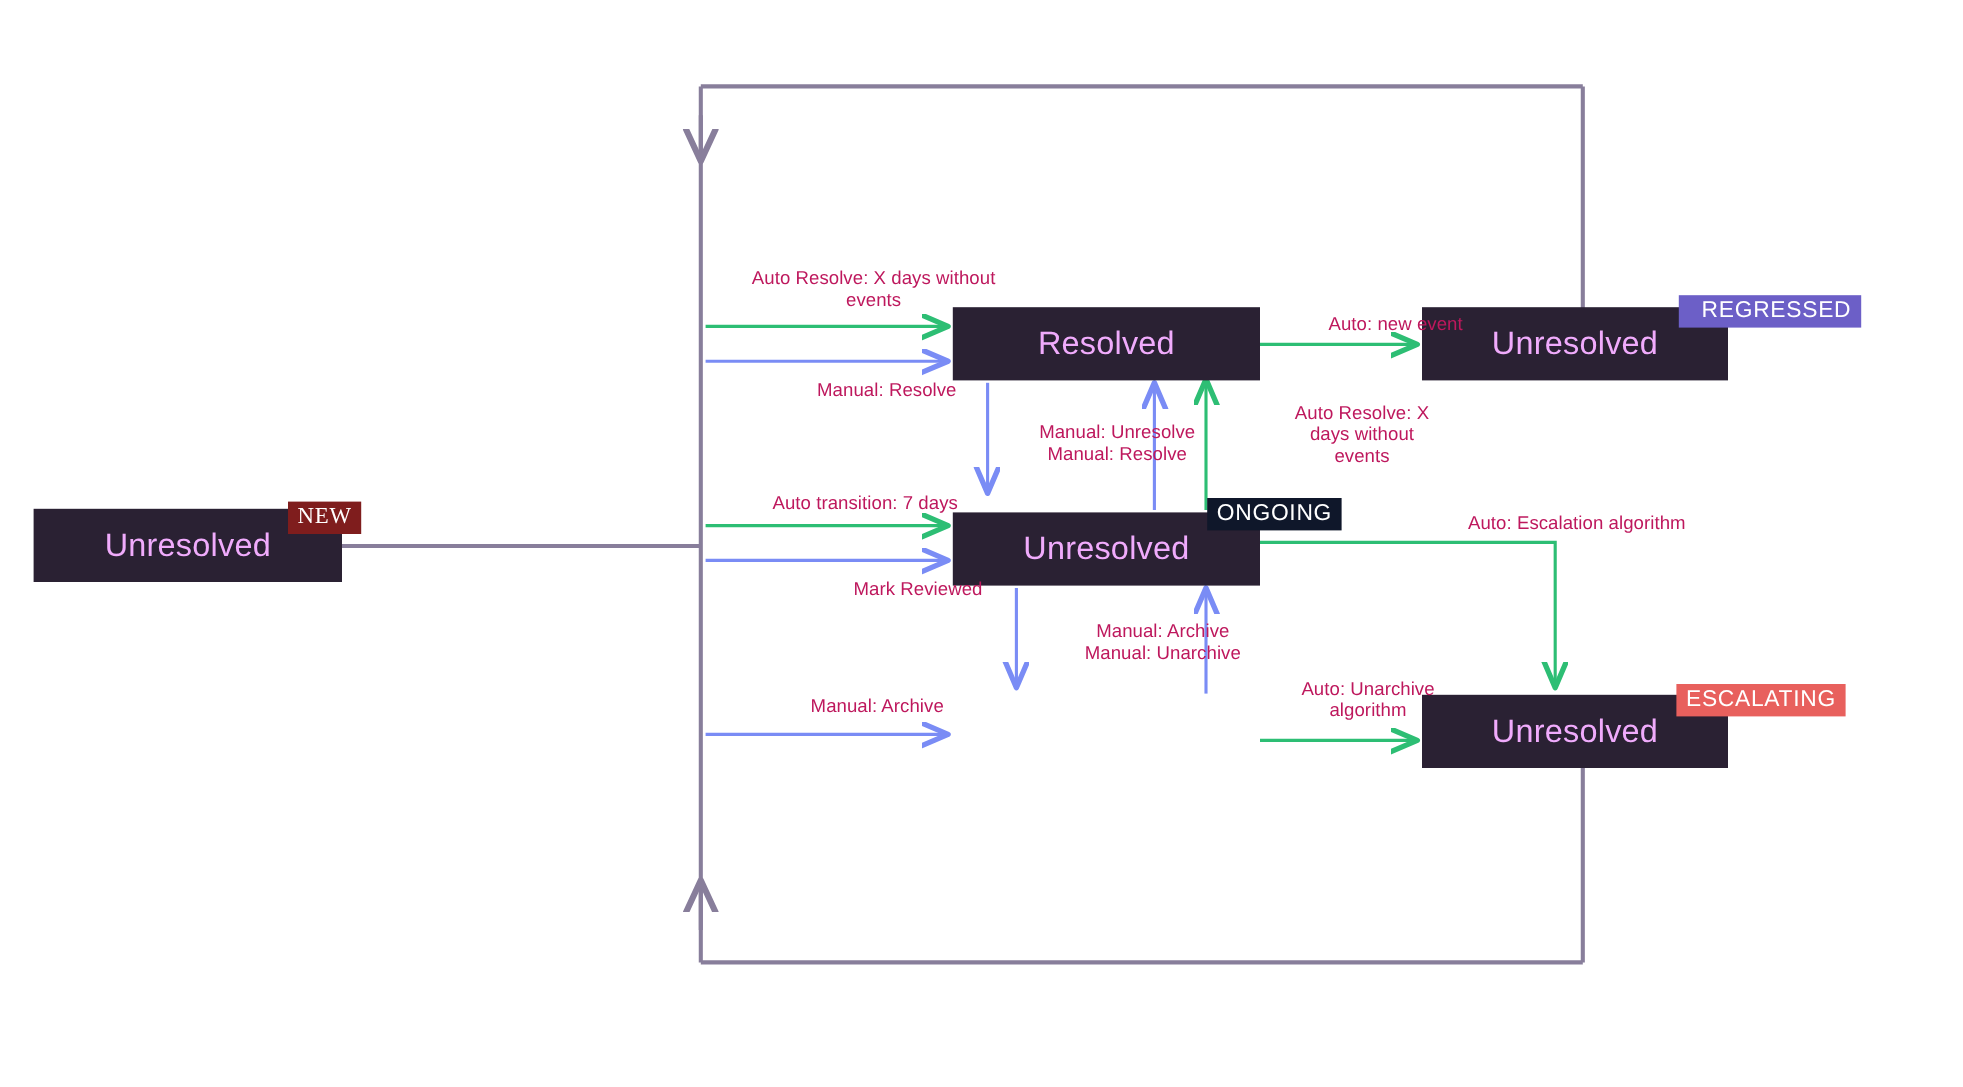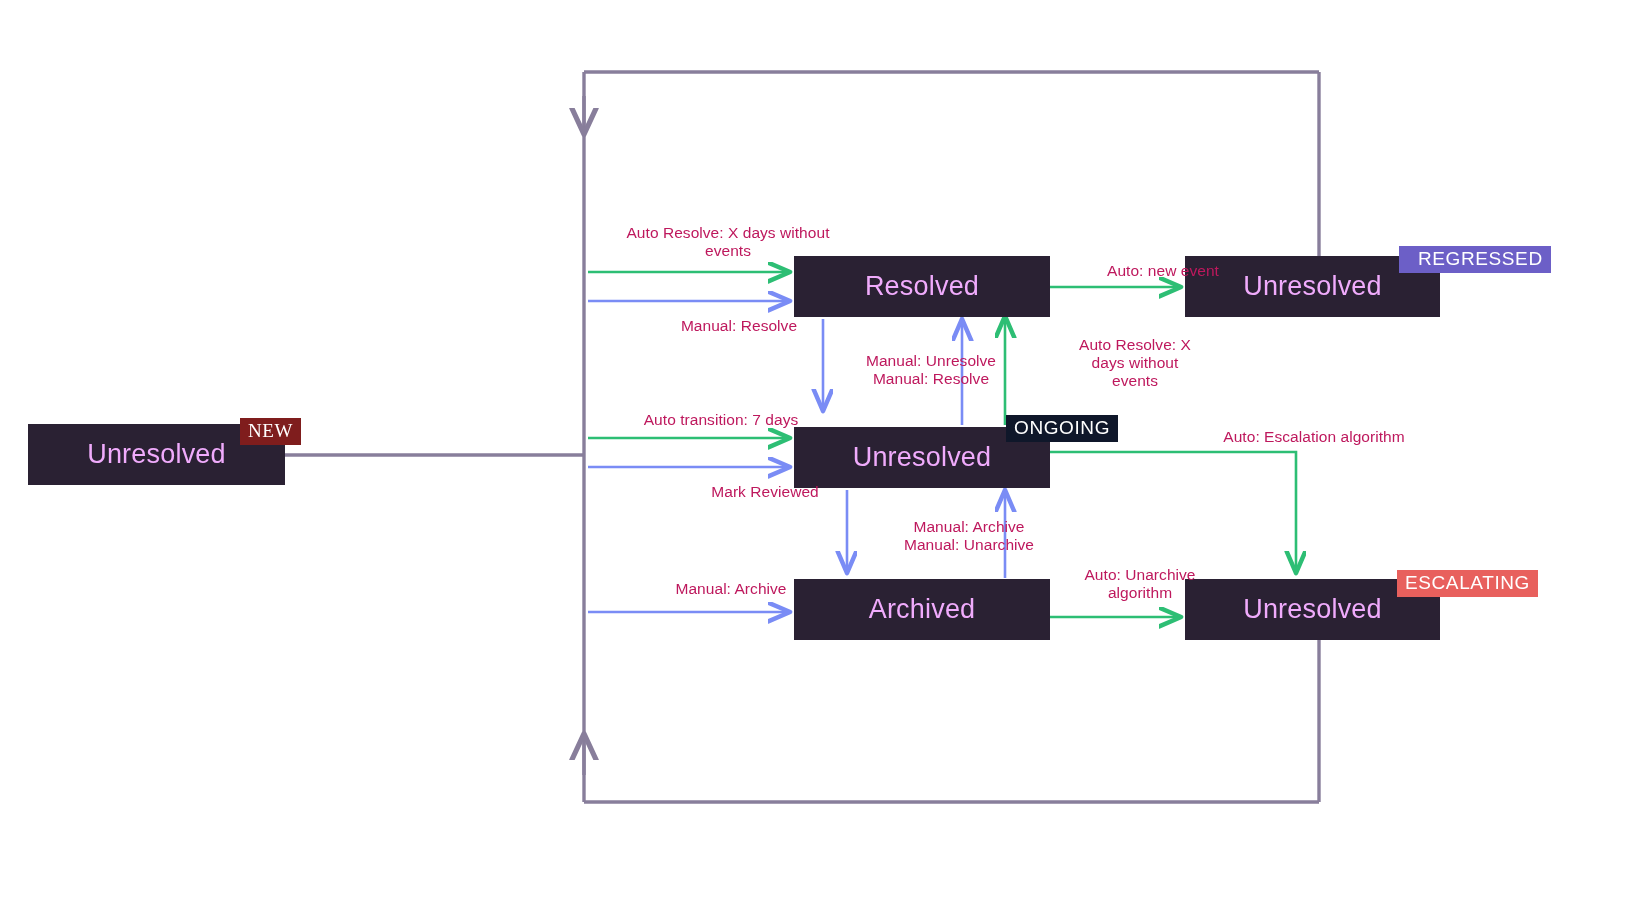--- a/index.html
+++ b/index.html
@@ -136,23 +136,20 @@
   </div>
 
   <div class="node" style="left:1185px;top:256px;width:255px;height:61px;">
     <span>Unresolved</span>
   </div>
 
   <div class="node" style="left:794px;top:427px;width:256px;height:61px;">
     <span>Unresolved</span>
   </div>
 
-  <div class="node" style="left:794px;top:579px;width:256px;height:61px;">
-    <span>Archived</span>
-  </div>
 
   <div class="node" style="left:1185px;top:579px;width:255px;height:61px;">
     <span>Unresolved</span>
   </div>
 
   <div class="badge" style="left:240px;top:418px;background:#7f1d1d;font-family:Liberation Serif, serif;">
     <span>NEW</span>
   </div>
 
   <div class="badge" style="left:1399px;top:246px;background:#6C5FC7;padding-left:19px;">

